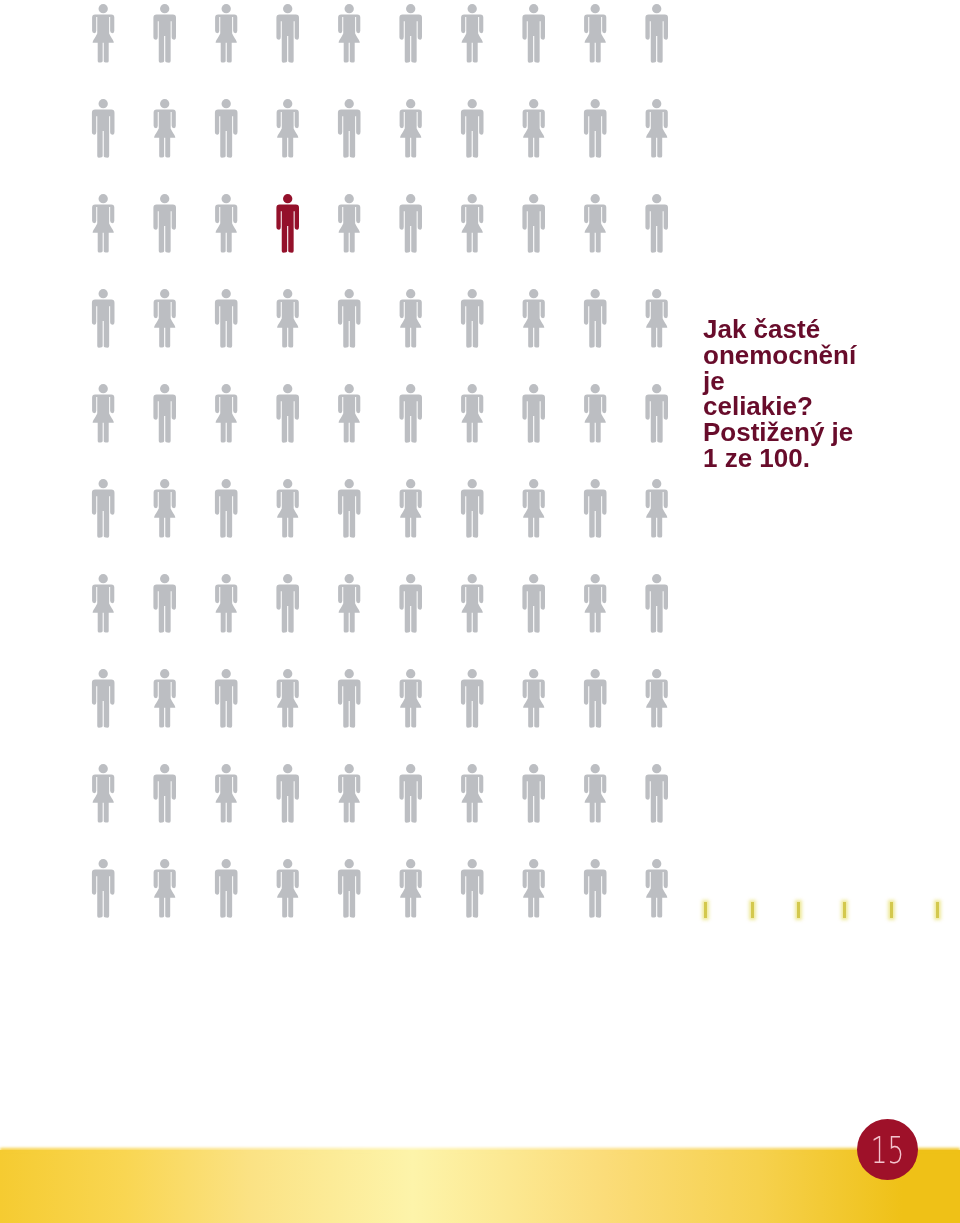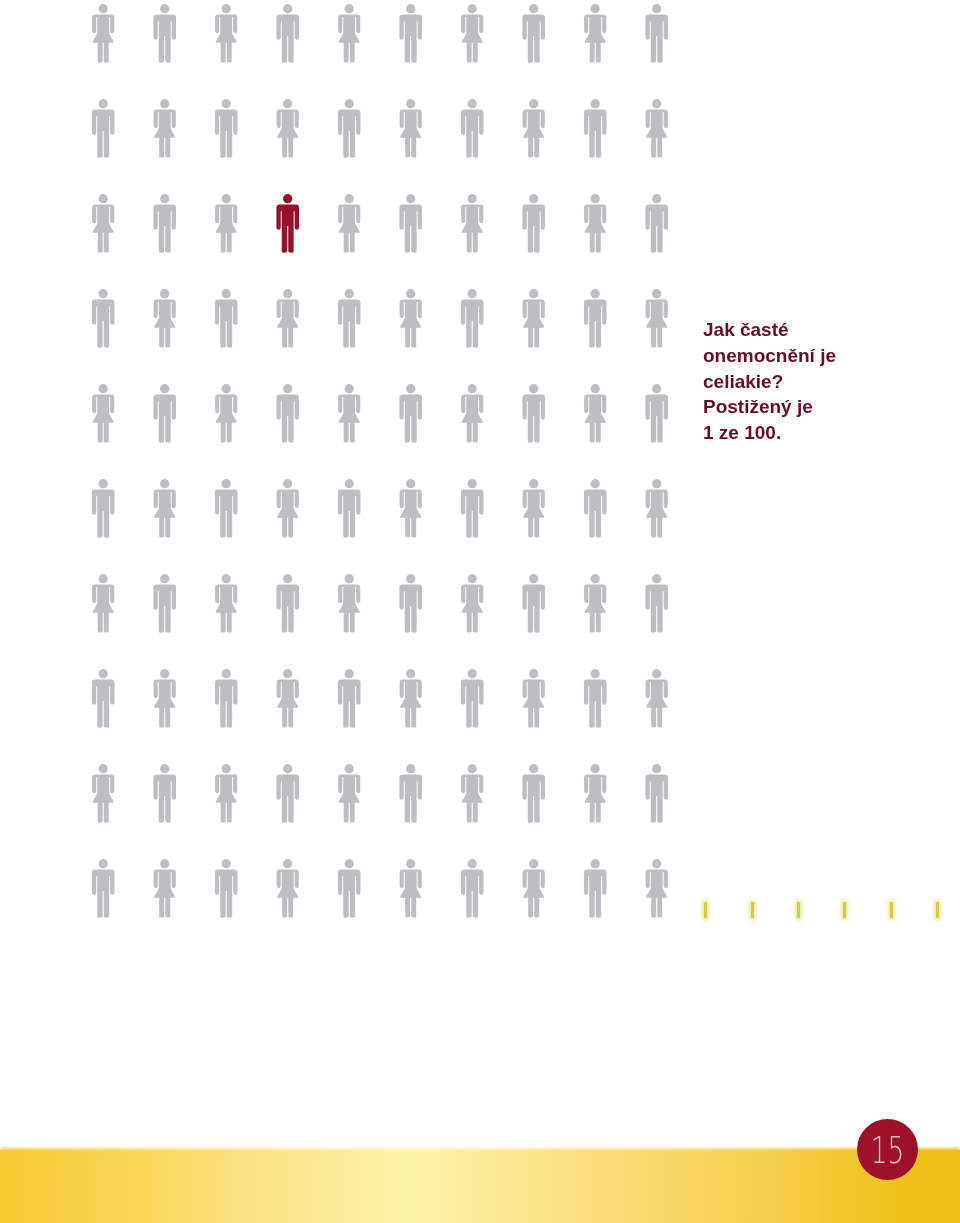--- a/index.html
+++ b/index.html
@@ -2,21 +2,21 @@
 <html><head>
 <meta charset="utf-8">
 <title>Pictogram page</title>
 <style>
   html,body{margin:0;padding:0;}
   body{width:960px;height:1223px;background:#ffffff;overflow:hidden;position:relative;
        font-family:"Liberation Sans",sans-serif;}
   #page{position:absolute;left:0;top:0;width:960px;height:1223px;background:#ffffff;}
   #pictogram{position:absolute;left:0;top:0;width:960px;height:960px;display:block;}
   #callout{position:absolute;left:703px;top:317px;width:180px;
-           color:#680c2b;font-weight:bold;filter:blur(0.32px);font-size:19px;line-height:25.8px;}
+           color:#680c2b;font-weight:bold;filter:blur(0.32px);font-size:26px;line-height:25.8px;}
   #ticks{position:absolute;left:704.2px;top:901.6px;width:245px;height:18px;filter:blur(0.35px);}
   .tick{position:absolute;top:0;width:3px;height:16px;background:#d3c84d;box-shadow:0 0 3.5px 2px rgba(232,226,120,0.75);}
   #footer-bar{position:absolute;left:0;top:1149.6px;width:960px;height:74px;}
   #footer-bar::before{content:"";position:absolute;left:0;top:-2px;width:100%;height:4px;background:inherit;filter:blur(1.5px);opacity:0.9;}
   #page-num{position:absolute;left:857px;top:1119px;width:61px;height:61px;border-radius:50%;
             background:#9e1129;}
   #page-num span{position:absolute;left:0;top:0;width:61px;height:61px;
             display:flex;align-items:center;justify-content:center;
             color:#f3c3cd;font-size:36.5px;font-weight:200;line-height:1;
             font-family:"DejaVu Sans",sans-serif;

